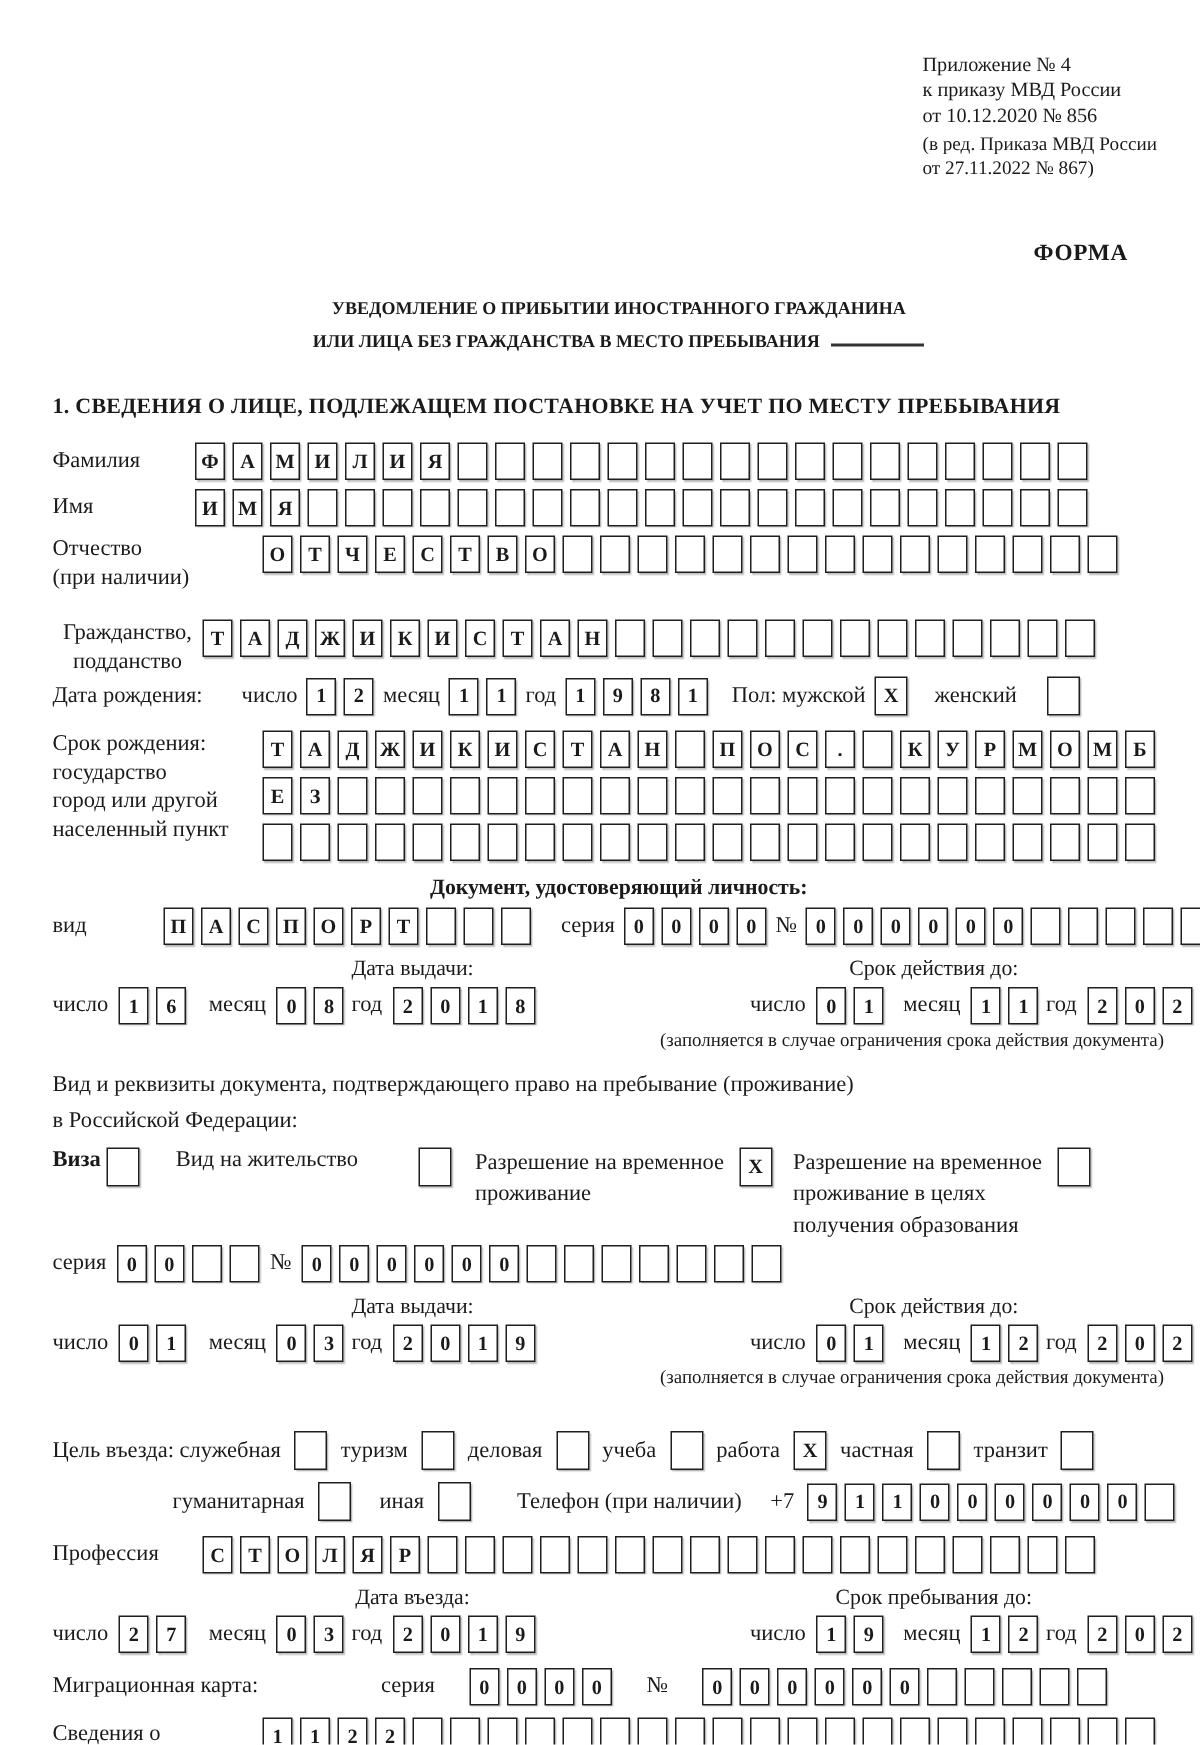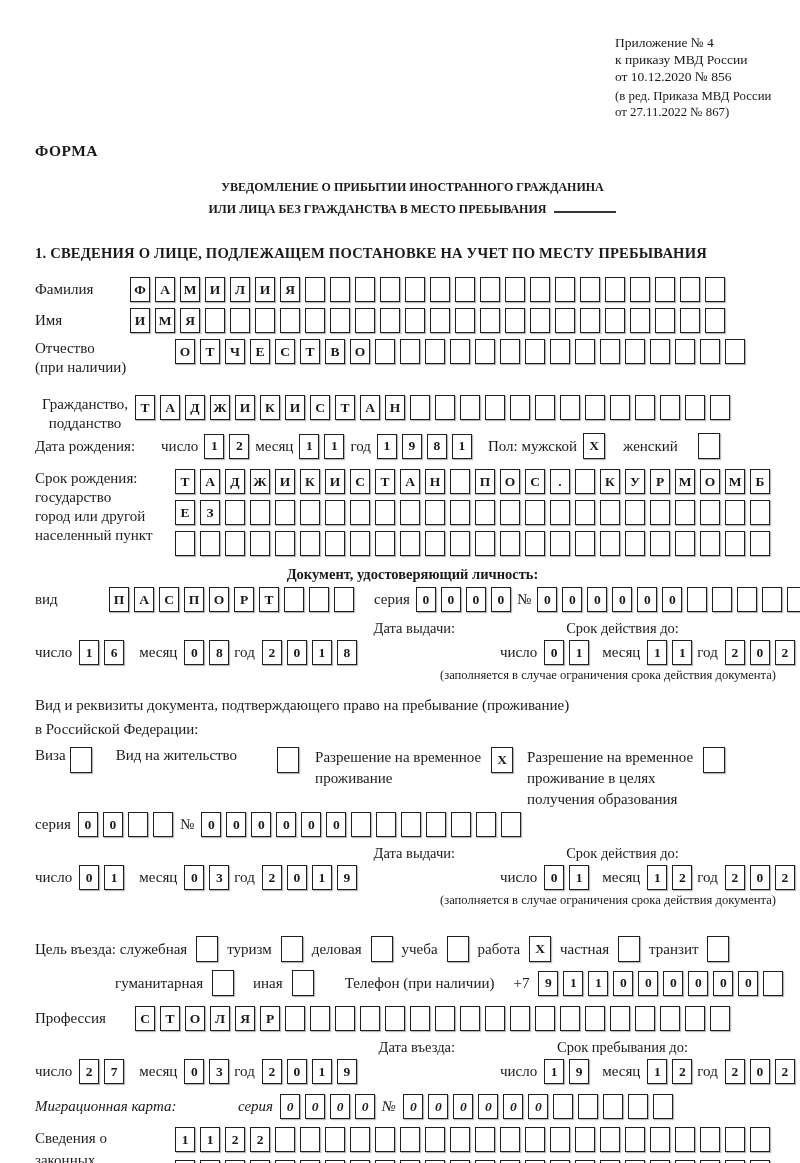--- a/index.html
+++ b/index.html
@@ -8,21 +8,21 @@
     width: 800px; height: 1163px; overflow: hidden;
     background: #ffffff; color: #1a1a1a;
     font-family: "Liberation Serif", "DejaVu Serif", serif;
     font-size: 15px;
   }
   .page { padding: 34px 10px 0 35px; }
 
   
   .appendix { margin-left: 580px; line-height: 17px; font-size: 13.5px; }
   .appendix .note { font-size: 12.8px; margin-top: 3px; line-height: 16px; }
-  .forma { text-align: left; padding-right: 38px; font-weight: bold; font-size: 15.5px; margin-top: 22px; letter-spacing: .5px; }
+  .forma { text-align: right; padding-right: 38px; font-weight: bold; font-size: 15.5px; margin-top: 40px; letter-spacing: .5px; }
 
   .title { text-align: center; font-weight: bold; font-size: 12px; margin-top: 16px; line-height: 22px; }
   .title .blank-line { display: inline-block; width: 62px; border-bottom: 2px solid #333; height: 14px; margin-left: 8px; }
 
   .section-heading { font-weight: bold; font-size: 14.6px; margin-top: 25px; letter-spacing: .2px; }
 
   
   .frow { display: flex; align-items: center; margin-top: 6px; }
   .frow.top { align-items: flex-start; }
   .lab { flex: 0 0 auto; }
@@ -40,21 +40,21 @@
 
   .w95  { width: 95px; }
   .w100 { width: 100px; }
   .w140 { width: 140px; }
 
   .center-bold { text-align: center; font-weight: bold; font-size: 14.5px; margin-top: 10px; }
 
   
   .dates-headers { display: flex; margin-top: 8px; }
   .dates-headers .dh { font-size: 14.5px; }
-  .dh-left  { flex: 0 0 420px; text-align: right; padding-left: 60px; }
+  .dh-left  { flex: 0 0 420px; text-align: center; padding-left: 60px; }
   .dh-right { flex: 1; text-align: center; }
   .dates-row { display: flex; margin-top: 3px; }
   .date-group { display: flex; align-items: center; gap: 5px; }
   .dg-left  { flex: 0 0 420px; }
   .dg-right { flex: 1; padding-left: 45px; }
   .date-group .dlab { margin-right: 2px; }
   .date-note { text-align: right; font-size: 12.6px; margin-top: 3px; padding-right: 14px; }
 
   .para { margin-top: 10px; line-height: 24px; font-size: 15px; }
 
@@ -425,21 +425,21 @@
     </div>
   </div>
   <div class="date-note">(заполняется в случае ограничения срока действия документа)</div>
 
   <div class="para">
     <div>Вид и реквизиты документа, подтверждающего право на пребывание (проживание)</div>
     <div>в Российской Федерации:</div>
   </div>
 
   <div class="permit-row">
-    <div class="permit-item" style="gap:4px;">
+    <div class="permit-item" style="gap:4px;font-weight:bold;">
       <span>Виза</span>
       <span class="cell checkbox"></span>
     </div>
     <div class="permit-item" style="margin-left:14px;gap:40px;">
       <span>Вид на жительство</span>
       <span class="cell checkbox"></span>
     </div>
     <div class="permit-item" style="margin-left:6px;">
       <span class="permit-text">
         <div>Разрешение на временное</div>
@@ -635,21 +635,21 @@
       <span class="dlab">год</span>
       <span class="cells">
           <span class="cell">2</span>
           <span class="cell">0</span>
           <span class="cell">2</span>
           <span class="cell">5</span>
         </span>
     </div>
   </div>
 
-  <div class="frow" style="margin-top:10px; gap:7px;font-style:italic;">
+  <div class="frow" style="margin-top:10px; gap:23px;">
     <span class="lab" style="width:196px;">Миграционная карта:</span>
     <span>серия</span>
     <span class="cells">
         <span class="cell">0</span>
         <span class="cell">0</span>
         <span class="cell">0</span>
         <span class="cell">0</span>
       </span>
     <span>№</span>
     <span class="cells">

